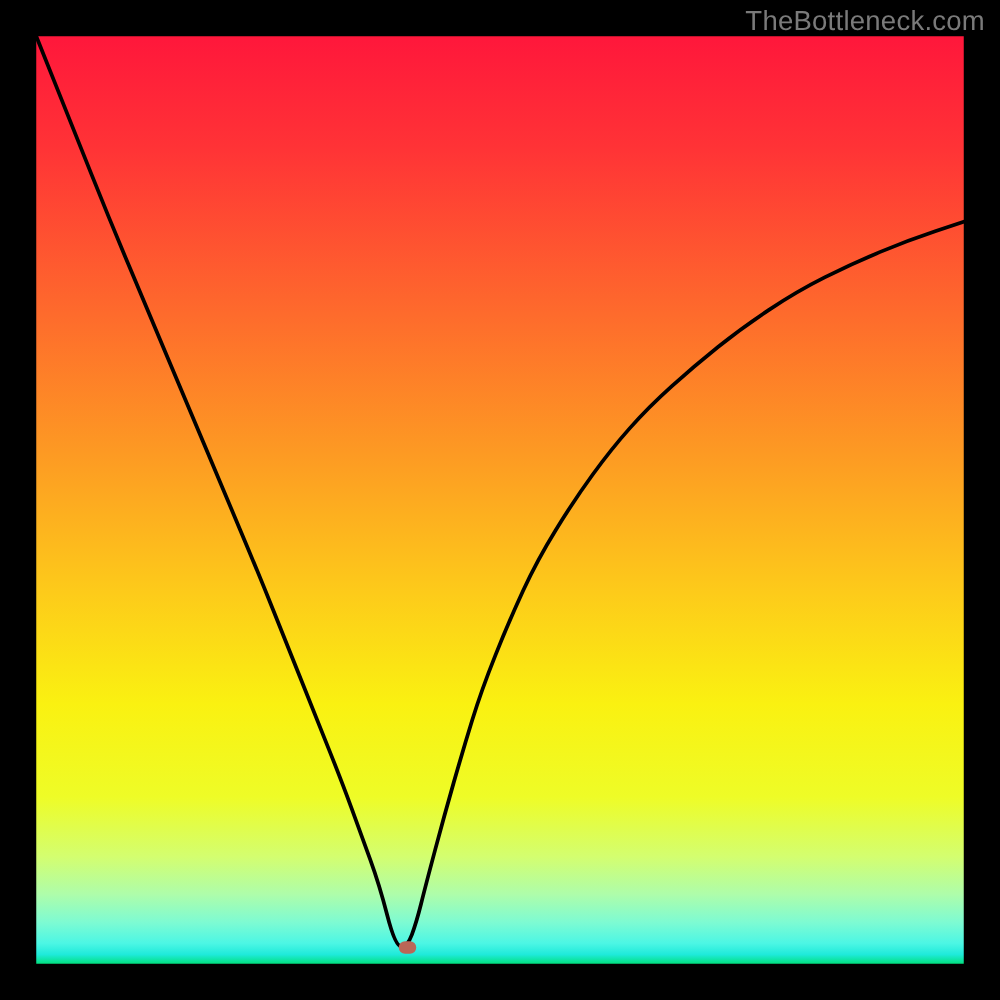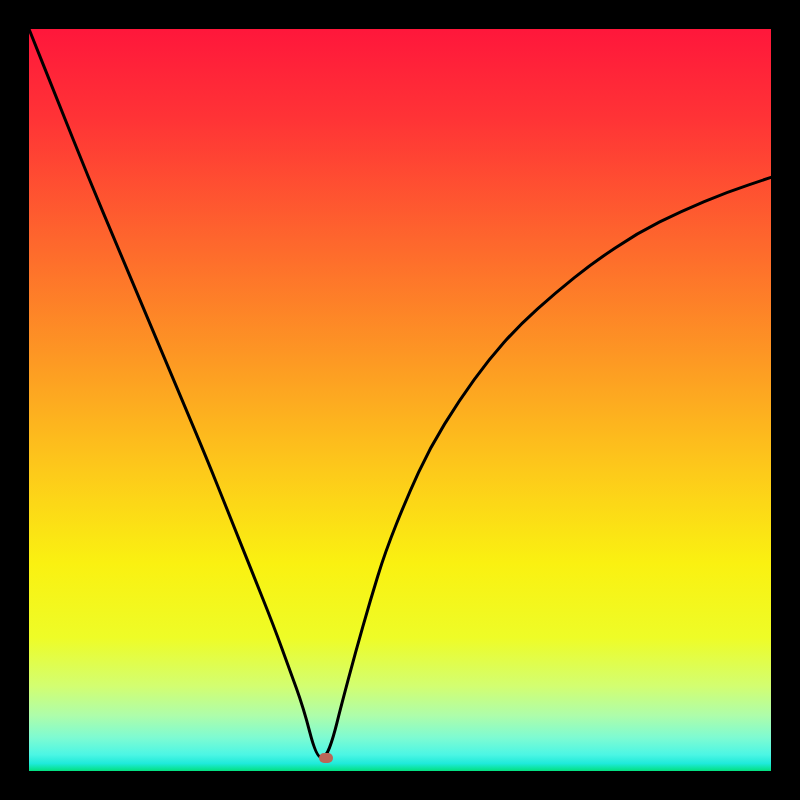--- a/index.html
+++ b/index.html
@@ -68,13 +68,14 @@
   <div class="plot-area">
     <div class="gradient" id="gradient" style="background: linear-gradient(rgb(255, 23, 59) 0%, rgb(255, 51, 54) 12%, rgb(254, 107, 44) 30%, rgb(253, 154, 35) 45%, rgb(253, 203, 26) 60%, rgb(250, 241, 17) 72%, rgb(238, 252, 39) 82%, rgb(211, 254, 112) 88.5%, rgb(174, 253, 170) 92.5%, rgb(126, 251, 210) 95.5%, rgb(76, 246, 228) 97.8%, rgb(31, 234, 218) 99%, rgb(2, 224, 127) 100%);"></div>
 
     <svg class="curve" id="curve-svg" viewBox="0 0 742 742" preserveAspectRatio="none">
       <path id="curve-path" d="M 0.00 0.00 Q 0.00 0.00 14.84 37.10 Q 29.68 74.20 44.52 111.30 Q 59.36 148.40 74.20 183.64 Q 89.04 218.89 103.88 254.13 Q 118.72 289.38 133.56 324.63 Q 148.40 359.87 163.24 395.12 Q 178.08 430.36 189.21 458.19 Q 200.34 486.01 211.47 513.84 Q 222.60 541.66 233.73 569.48 Q 244.86 597.31 252.28 617.71 Q 259.70 638.12 267.12 658.52 Q 274.54 678.93 280.85 703.42 Q 287.15 727.90 291.98 728.27 Q 296.80 728.64 300.51 718.63 Q 304.22 708.61 307.93 693.77 Q 311.64 678.93 319.06 651.11 Q 326.48 623.28 333.90 597.31 Q 341.32 571.34 348.74 547.23 Q 356.16 523.11 367.29 495.28 Q 378.42 467.46 389.55 443.35 Q 400.68 419.23 415.52 395.12 Q 430.36 371.00 445.20 350.59 Q 460.04 330.19 474.88 313.50 Q 489.72 296.80 508.27 280.11 Q 526.82 263.41 545.37 248.57 Q 563.92 233.73 586.18 218.89 Q 608.44 204.05 630.70 192.92 Q 652.96 181.79 675.22 172.51 Q 697.48 163.24 719.74 155.82 L 742.00 148.40" fill="none" stroke-width="3" stroke-linecap="round" stroke-linejoin="round" stroke="#000000"></path>
     </svg>
 
     <div class="marker" id="min-marker" style="left: 296.8px; top: 728.644px; background: rgb(187, 102, 87);"></div>
   </div>
 
+  <div class="watermark">TheBottleneck.com</div>
 </div>
 
 </body></html>

